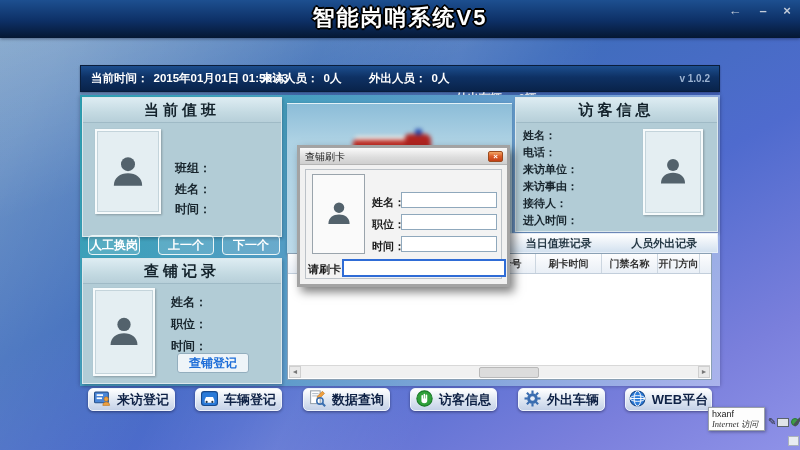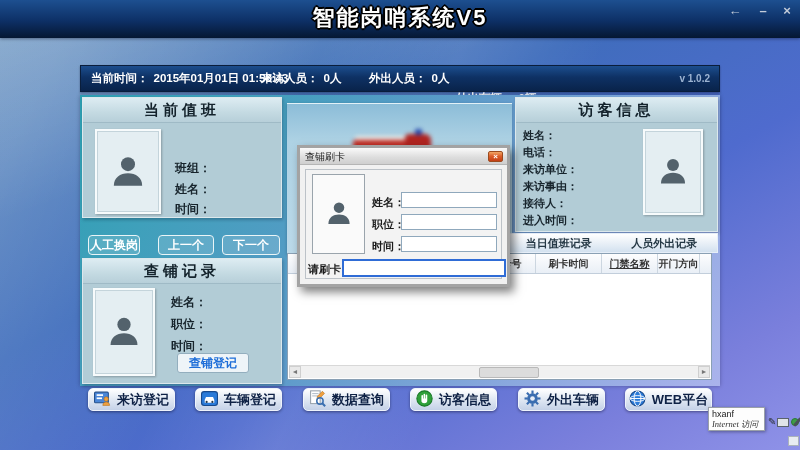--- a/index.html
+++ b/index.html
@@ -130,21 +130,21 @@
     <span>外出人员：</span><span class="val">0人</span>
   </span>
   <span class="abs st-item" style="left:375px;margin-top:20px;">
     <span>外出车辆：</span><span class="val">0辆</span>
   </span>
   <span class="abs st-item st-version">v 1.0.2</span>
 </div>
 
 <div class="abs content-bg streak"></div>
 
-<div class="abs panel" style="left:82px;top:97px;width:200px;height:121px;">
+<div class="abs panel" style="left:82px;top:97px;width:200px;height:140px;">
   <div class="panel-header">当前值班</div>
   <div class="abs avatar-box" style="left:12px;top:31px;width:66px;height:85px;">
     <span><svg width="40" height="40" viewBox="0 0 24 24">
           <circle cx="12" cy="8.5" r="4.2"></circle>
           <path d="M3.5 21.5c0-5 3.8-7.5 8.5-7.5s8.5 2.5 8.5 7.5z"></path>
         </svg></span>
   </div>
   <div class="abs flabel" style="left:92px;top:62px;">班组：</div>
   <div class="abs flabel" style="left:92px;top:83px;">姓名：</div>
   <div class="abs flabel" style="left:92px;top:103px;">时间：</div>
@@ -196,21 +196,21 @@
 <div class="abs tabstrip">
   <div class="tab">当日值班记录</div>
   <div class="tab">人员外出记录</div>
 </div>
 
 <div class="abs rtable">
   <div class="thead">
     <div class="th" style="width:190px;"></div>
     <div class="th" style="width:58px;">IC卡号</div>
     <div class="th" style="width:66px;">刷卡时间</div>
-    <div class="th" style="width:56px;text-decoration:underline;">门禁名称</div>
+    <div class="th" style="width:56px;">门禁名称</div>
     <div class="th" style="width:42px;">开门方向</div>
     <div class="th" style="width:11px;border-right:none;"></div>
   </div>
   <div class="hscroll">
     <div class="hs-arrow" style="left:0;">◄</div>
     <div class="hs-thumb"></div>
     <div class="hs-arrow" style="right:0;">►</div>
   </div>
 </div>
 

